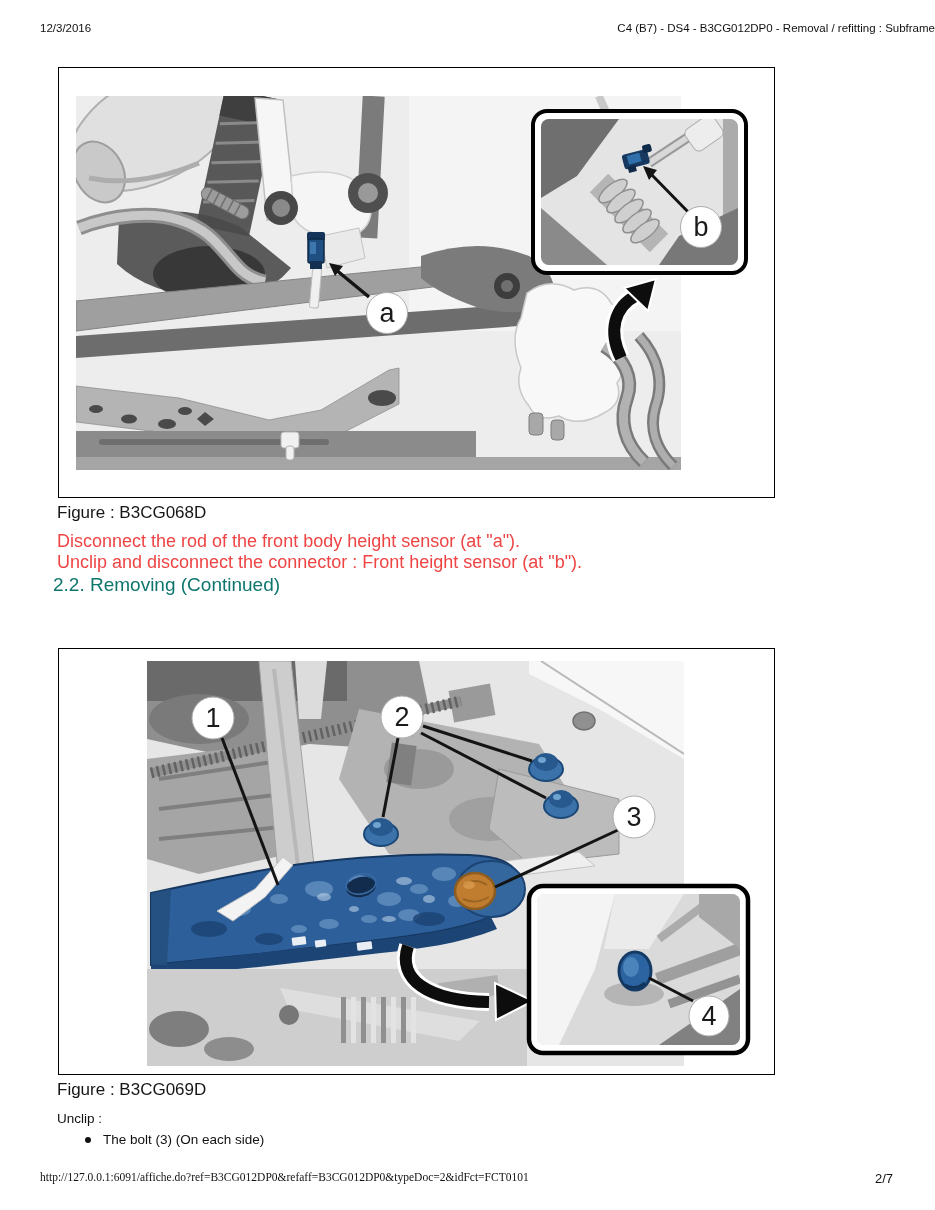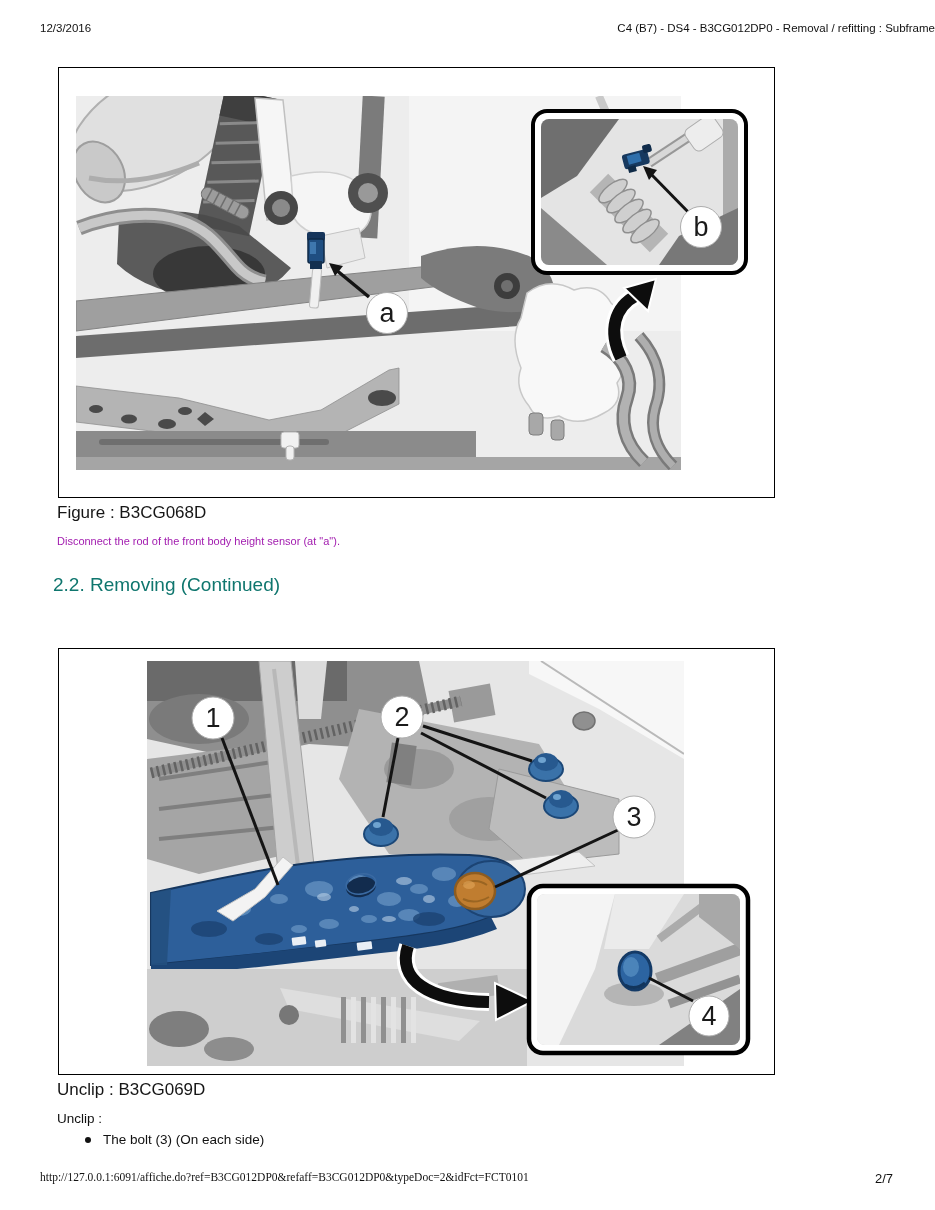--- a/index.html
+++ b/index.html
@@ -15,21 +15,21 @@
     font-family:"Liberation Sans","DejaVu Sans",sans-serif;color:#111;
   }
   .hdr-date{position:absolute;left:40px;top:22px;font-size:11.5px;}
   .hdr-title{position:absolute;left:0;right:0;top:22px;text-align:right;font-size:11.5px;}
   .figframe{position:absolute;border:1px solid #000;background:#fff;}
   #figframe1{left:58px;top:67px;width:717px;height:431px;}
   #figframe2{left:58px;top:648px;width:717px;height:427px;}
   .caption{position:absolute;left:57px;font-size:17px;color:#161616;}
   #caption1{top:503px;}
   #caption2{top:1080px;}
-  .bodytext{position:absolute;left:57px;font-size:11px;line-height:21px;color:#a21caf;}
+  .bodytext{position:absolute;left:57px;font-size:18px;line-height:21px;color:#ef4444;}
   #para1{top:531px;}
   h2#sect{position:absolute;left:53px;top:574px;font-size:19px;font-weight:400;color:#0f766e;}
   #remove-block{position:absolute;left:57px;top:1108px;font-size:13.5px;line-height:21px;}
   #remove-list{list-style:none;margin-top:0;}
   #remove-list li{position:relative;padding-left:46px;line-height:21px;}
   #remove-list li .dot{position:absolute;left:28px;top:8px;width:6px;height:6px;border-radius:50%;background:#111;}
   .ftr-url{position:absolute;left:40px;top:1171px;font-size:11.5px;font-family:Liberation Serif, serif;}
   .ftr-page{position:absolute;right:42px;top:1171px;font-size:13px;}
   svg{display:block;}
   svg text.callout{font-family:"Liberation Sans","DejaVu Sans",sans-serif;font-size:27px;fill:#1a1a1a;text-anchor:middle;}
@@ -201,20 +201,21 @@
       <text x="642" y="168" class="callout">b</text>
     </g>
   </g>
 </svg>
 </div>
 
 <div class="caption" id="caption1">Figure : B3CG068D</div>
 
 <div class="bodytext" id="para1">
   <div>Disconnect the rod of the front body height sensor (at "a").</div>
+  <div>Unclip and disconnect the connector : Front height sensor (at "b").</div>
 </div>
 
 <h2 id="sect">2.2. Removing (Continued)</h2>
 
 <div class="figframe" id="figframe2">
 <svg width="717" height="427" viewBox="0 0 717 427">
   <defs>
     <clipPath id="p2clip">
           <rect x="88" y="12" width="537" height="405"></rect>
         </clipPath>
@@ -394,21 +395,21 @@
     </g>
     <g>
       <line x1="634" y1="352" x2="590" y2="329" class="callout-stroke" stroke-width="3"></line>
       <circle cx="650" cy="367" r="20" fill="#ffffff" stroke="#adadad"></circle>
       <text x="650" y="376" class="callout">4</text>
     </g>
   </g>
 </svg>
 </div>
 
-<div class="caption" id="caption2">Unclip : B3CG069D</div>
+<div class="caption" id="caption2">Figure : B3CG069D</div>
 
 <div id="remove-block">
   <div>Unclip :</div>
   <ul id="remove-list">
     <li><span class="dot"></span><span>The bolt (3) (On each side)</span></li>
   </ul>
 </div>
 
 <div class="ftr-url">http://127.0.0.1:6091/affiche.do?ref=B3CG012DP0&amp;refaff=B3CG012DP0&amp;typeDoc=2&amp;idFct=FCT0101</div>
 <div class="ftr-page">2/7</div>

